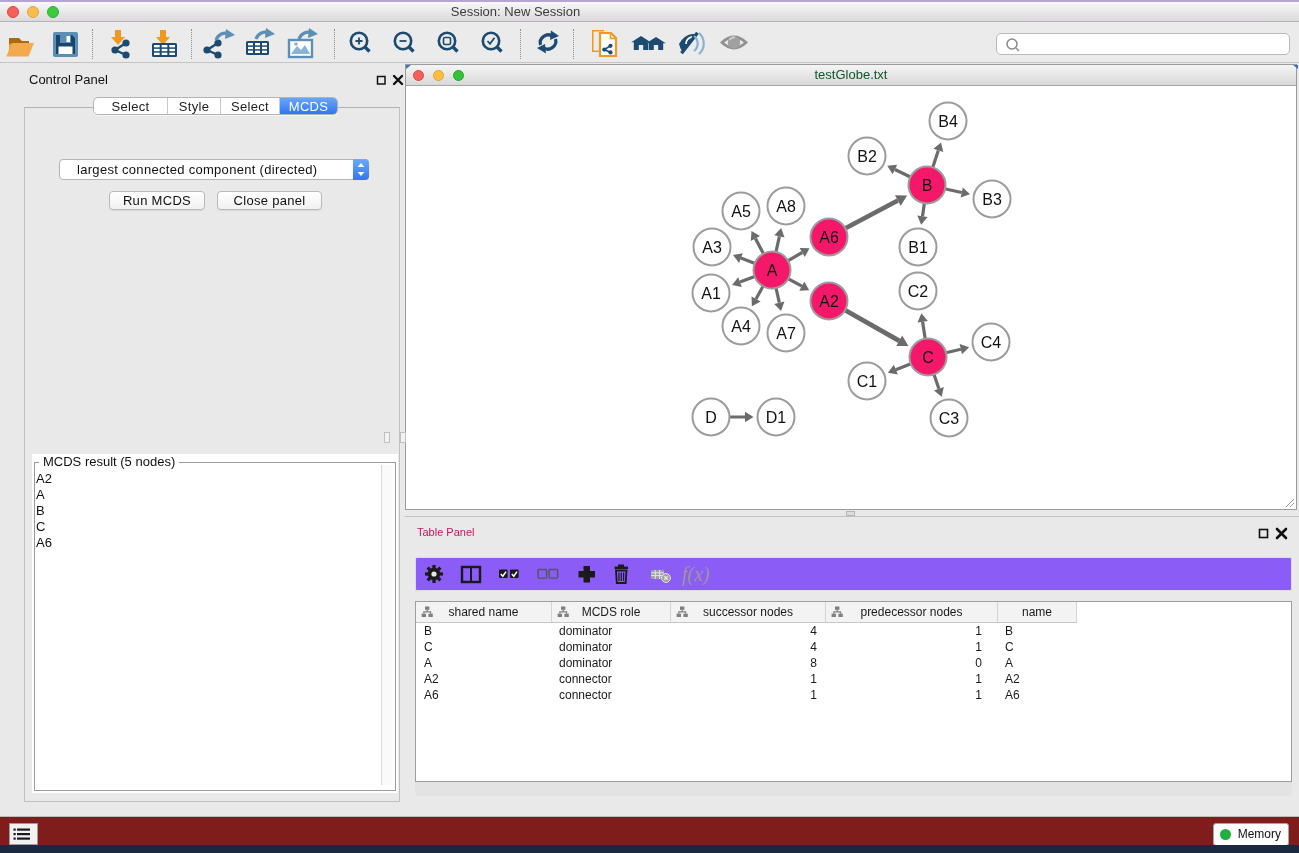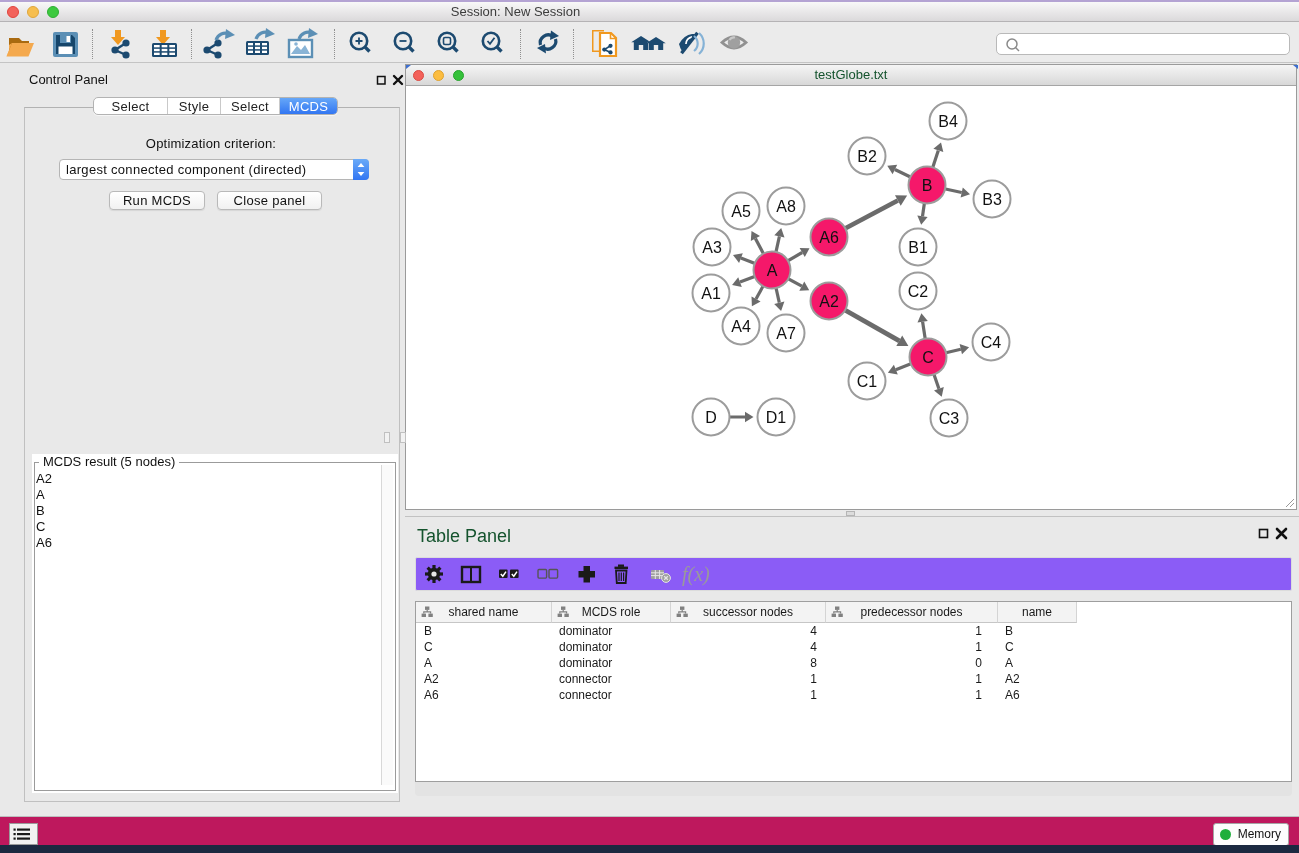--- a/index.html
+++ b/index.html
@@ -10,40 +10,40 @@
 #toolbar{left:0;top:22px;width:1299px;height:41px;background:#ebebeb;border-bottom:1px solid #c4c4c4}
 .sep{position:absolute;top:7px;height:30px;width:0;border-left:1px dotted #8f8f8f}
 #searchbox{position:absolute;left:996px;top:11px;width:294px;height:22px;background:#fff;border:1px solid #b9b9b9;border-radius:5px}
 
 #cpanel{left:16px;top:63px;width:390px;height:753px;background:#e9e9e9}
 #cp-inset{position:absolute;left:8px;top:44px;width:376px;height:695px;border:1px solid #c0c0c0;border-top-color:#b2b2b2;background:#e9e9e9}
 .seg{position:absolute;display:flex;border:1px solid #b3b3b3;border-radius:5px;background:#fff;overflow:hidden;box-shadow:0 1px 0 rgba(255,255,255,.6)}
 .seg div{font-size:13px;letter-spacing:.3px;color:#222;text-align:center;border-right:1px solid #c9c9c9;display:flex;align-items:center;justify-content:center}
 .seg div:last-child{border-right:none}
 .seg .on{background:linear-gradient(#66a7f8,#3276f2);color:#fff;border-right-color:#3276f2}
-#dropdown{position:absolute;left:43px;top:96px;width:310px;height:21px;background:#fff;border:1px solid #b5b5b5;border-radius:4px;font-size:13px;color:#111;line-height:19px;padding-left:6px;letter-spacing:.3px}
+#dropdown{position:absolute;left:43px;top:96px;width:310px;height:21px;background:#fff;border:1px solid #b5b5b5;border-radius:4px;font-size:13px;color:#111;line-height:19px;padding-left:17px;letter-spacing:.3px}
 #dd-step{position:absolute;right:-1px;top:-1px;width:16px;height:21px;background:linear-gradient(#6aaaf8,#3276f2);border-radius:0 4px 4px 0}
 .btn{position:absolute;height:19px;background:linear-gradient(#ffffff,#f1f1f1);border:1px solid #b9b9b9;border-radius:4px;font-size:13px;color:#111;text-align:center;line-height:17px;letter-spacing:.3px;box-shadow:0 1px 1px rgba(0,0,0,.08)}
 #mcdsbox{position:absolute;left:16px;top:391px;width:366px;height:339px;background:#fff}
 #mcdsfs{position:absolute;left:2px;top:8px;width:362px;height:329px;border:1px solid #9b9b9b}
 #mcdslegend{position:absolute;left:7px;top:0px;background:#fff;padding:0 4px;font-size:13px;color:#111}
 #mcdslist{position:absolute;left:4px;top:17px;font-size:13px;color:#111;line-height:16px}
 #mcdsscroll{position:absolute;right:5px;top:11px;width:12px;height:320px;background:#fafafa;border-left:1px solid #d8d8d8}
 
 #gwin{left:405px;top:64px;width:892px;height:446px;background:#fff;border:1px solid #9a9a9a}
 #gwin-tb{position:absolute;left:0;top:0;width:100%;height:21px;background:linear-gradient(#f5f5f5,#d8d8d8);border-bottom:1px solid #a5a5a5}
 #gwin-title{position:absolute;left:0;top:0;width:100%;text-align:center;font-size:13px;color:#14532d;line-height:20px}
 
 #tpanel{left:405px;top:516px;width:894px;height:300px;background:#e9e9e9;border-top:1px solid #c2c2c2}
 #tp-toolbar{position:absolute;left:10px;top:40px;width:877px;height:34px;background:#8b5cf6;border:1px solid #dcdcdc;border-radius:2px}
 #ttable{position:absolute;left:10px;top:84px;width:877px;height:181px;background:#fff;border:1px solid #9e9e9e}
 .th{position:absolute;top:0;height:21px;background:#f3f3f3;border-right:1px solid #d4d4d4;border-bottom:1px solid #c6c6c6;font-size:12px;color:#1a1a1a;text-align:center;line-height:20px}
 .tr{position:absolute;font-size:12px;color:#1a1a1a;height:16px;line-height:16px}
 
-#statusbar{left:0;top:816px;width:1299px;height:29px;background:#be185d;border-top:1px solid #bdbdbd}
+#statusbar{left:0;top:816px;width:1299px;height:29px;background:#7f1d1d;border-top:1px solid #bdbdbd}
 #bottomstrip{left:0;top:845px;width:1299px;height:8px;background:#1b2940}
 </style></head>
 <body>
 <div class="abs" id="top-purple"></div>
 <div class="abs" id="titlebar"></div>
 <div class="abs tl" style="left:7px;top:6px;background:#f2625b;border:1px solid #e1443d"></div>
 <div class="abs tl" style="left:27px;top:6px;background:#f6be4f;border:1px solid #e0a63a"></div>
 <div class="abs tl" style="left:47px;top:6px;background:#3dc93f;border:1px solid #2fae33"></div>
 <div class="abs" id="apptitle">Session: New Session</div>
 <div class="abs" id="toolbar">
@@ -161,21 +161,20 @@
 <svg width="12" height="12" style="position:absolute;left:376px;top:11px">
       <path d="M2 2 L10 10 M10 2 L2 10" stroke="#111" stroke-width="2.4" stroke-linecap="round"></path>
     </svg>
 <div id="cp-inset"></div>
 <div class="seg" style="left:77px;top:34px;width:245px;height:18px">
 <div style="width:74px">Select</div>
       <div style="width:53px">Style</div>
       <div style="width:59px">Select</div>
       <div class="on" style="width:57px">MCDS</div>
 </div>
-<div style="position:absolute;left:0;top:73px;width:390px;text-align:center;font-size:13px;letter-spacing:.2px;color:#111">Optimization criterion:</div>
 <div id="dropdown">largest connected component (directed)
 <div id="dd-step"><svg width="16" height="21">
           <path d="M8 4 L11.4 8 L4.6 8 Z" fill="#fff"></path>
           <path d="M8 17 L11.4 13 L4.6 13 Z" fill="#fff"></path>
         </svg></div>
 </div>
 <div class="btn" style="left:93px;top:128px;width:96px">Run MCDS</div>
 <div class="btn" style="left:201px;top:128px;width:105px">Close panel</div>
 <div id="mcdsbox">
 <div id="mcdsfs"></div>
@@ -278,21 +277,21 @@
     <text x="522" y="277.5" text-anchor="middle" font-size="16" fill="#111">C</text>
     <text x="461" y="301.5" text-anchor="middle" font-size="16" fill="#111">C1</text>
     <text x="543" y="338.5" text-anchor="middle" font-size="16" fill="#111">C3</text>
     <text x="305" y="337.5" text-anchor="middle" font-size="16" fill="#111">D</text>
     <text x="370" y="337.5" text-anchor="middle" font-size="16" fill="#111">D1</text>
   </svg>
 <div class="abs" style="left:846px;top:511px;width:9px;height:5px;background:#dcdcdc;border:1px solid #b5b5b5"></div>
 <div class="abs" style="left:384px;top:432px;width:6px;height:11px;background:#f2f2f2;border:1px solid #c0c0c0"></div>
 <div class="abs" style="left:400px;top:432px;width:6px;height:11px;background:#f2f2f2;border:1px solid #c0c0c0"></div>
 <div class="abs" id="tpanel">
-<div style="position:absolute;left:12px;top:9px;font-size:18px;color:#14532d">Table Panel</div>
+<div style="position:absolute;left:12px;top:9px;font-size:11px;color:#be185d">Table Panel</div>
 <svg width="12" height="12" style="position:absolute;left:853px;top:11px">
       <rect x="1.5" y="1.5" width="8" height="8" fill="none" stroke="#111" stroke-width="1.6"></rect>
     </svg>
 <svg width="14" height="14" style="position:absolute;left:870px;top:10px">
       <path d="M2 2 L11 11 M11 2 L2 11" stroke="#111" stroke-width="2.6" stroke-linecap="round"></path>
     </svg>
 <div id="tp-toolbar">
       <svg id="tpicons" width="871" height="32" style="position:absolute;left:0;top:0">
         <g transform="translate(18,16)">
           <rect x="-1.6" y="-9" width="3.2" height="4.6" fill="#1a1a1a" transform="rotate(0)"></rect>

